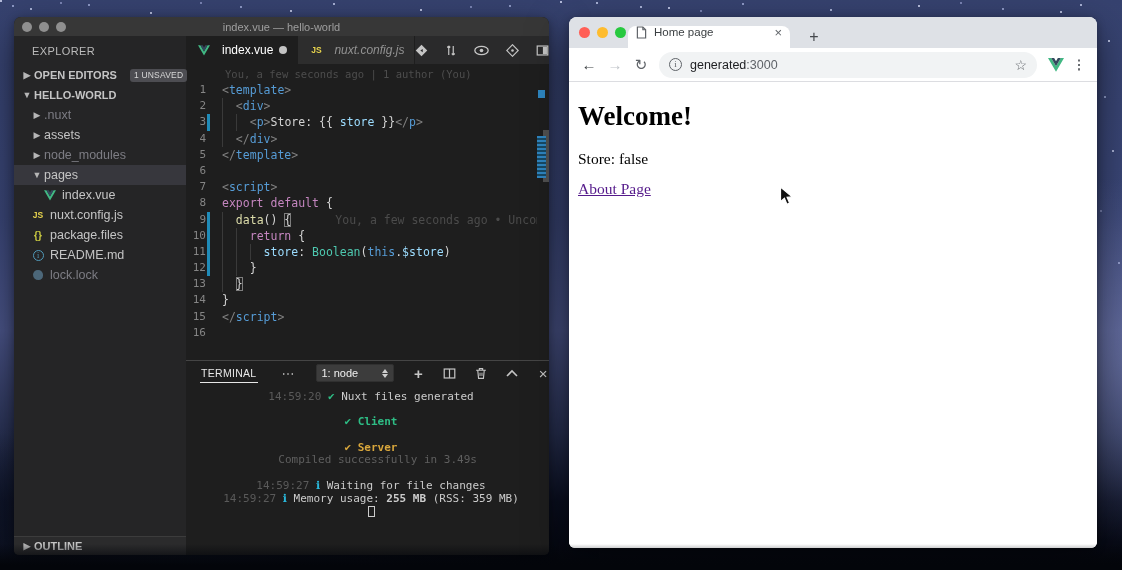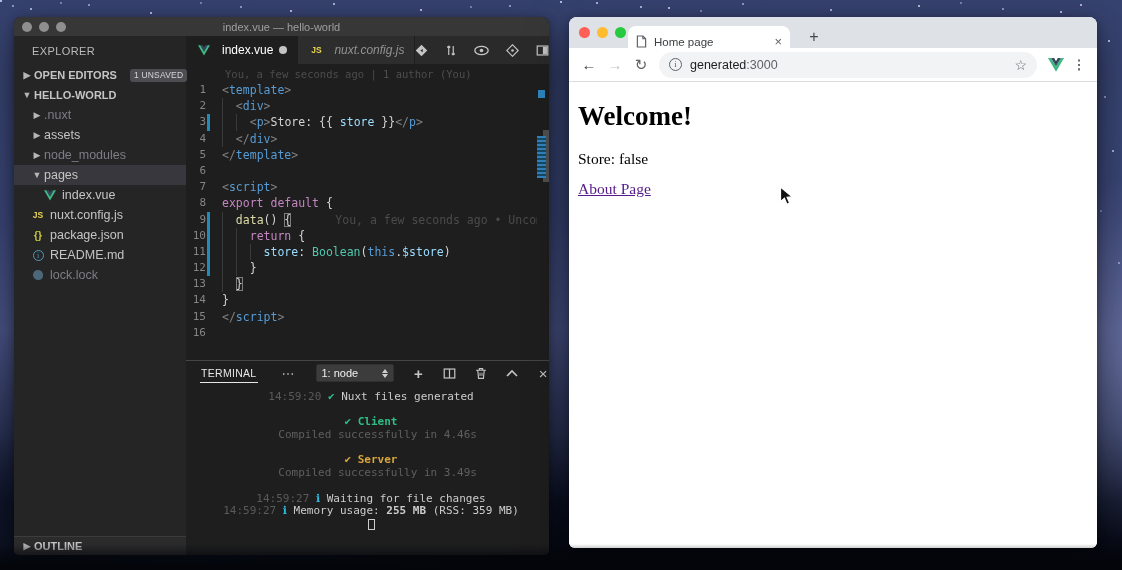--- a/index.html
+++ b/index.html
@@ -90,21 +90,21 @@
   .tline { height:12.7px; line-height:12.7px; white-space:pre;text-align:center; }
   .tcursor { display:inline-block; width:7px; height:11px; border:1px solid #cccccc; margin-top:1px; }
 
   
   .chrome { left:569px; top:17px; width:528px; height:531px; border-radius:8px 8px 6px 6px; overflow:hidden;
     background:#ffffff; display:flex; flex-direction:column; }
   .tabstrip { height:31px; background:#dee1e6; position:relative; flex:0 0 31px; }
   .tabstrip .traffic { position:absolute; left:10px; top:10px; }
   .tl.red{background:#ff5f57;} .tl.yel{background:#febc2e;} .tl.grn{background:#27c93f;}
   .btab { position:absolute; left:59px; top:9px; width:162px; height:22px; background:#ffffff; border-radius:8px 8px 0 0;
-    display:flex; align-items:flex-end; padding:0 8px; font-size:11.5px; color:#3c4043; }
+    display:flex; align-items:flex-start; padding:0 8px; font-size:11.5px; color:#3c4043; }
   .btab .favicon { margin-right:7px; display:inline-flex; }
   .btab .close { margin-left:auto; color:#5f6368; font-size:13px; line-height:1; }
   .newtab { position:absolute; left:233px; top:9px; width:24px; height:22px; display:flex; align-items:center; justify-content:center;
     color:#45484d; font-size:16px; }
   .toolbar { height:33px; background:#ffffff; display:flex; align-items:center; padding:0 8px; gap:2px; flex:0 0 33px; }
   .navbtn { width:24px; text-align:center; font-size:15px; }
   .omnibox { flex:1; height:26px; background:#f1f3f4; border-radius:13px; display:flex; align-items:center; padding:0 10px; margin:0 6px 0 4px; font-size:12.5px; }
   .omni-info { width:13px; height:13px; border:1.2px solid #5f6368; border-radius:50%; color:#5f6368; font-size:9px; line-height:11px; text-align:center; font-family:"Liberation Serif",serif; margin-right:8px; flex:0 0 13px;}
   .host { color:#202124; } .port { color:#5f6368; }
   .omni-star { margin-left:auto; color:#5f6368; font-size:14px; }
@@ -175,21 +175,21 @@
             <div class="trow" style="padding-left: 16px;">
               <span class="fic">
                 <span class="icon-js">JS</span>
               </span>
               <span class="lbl">nuxt.config.js</span>
             </div>
             <div class="trow" style="padding-left: 16px;">
               <span class="fic">
                 <span class="icon-braces">{}</span>
               </span>
-              <span class="lbl">package.json</span>
+              <span class="lbl">package.files</span>
             </div>
             <div class="trow" style="padding-left: 16px;">
               <span class="fic">
                 <span class="icon-info">i</span>
               </span>
               <span class="lbl">README.md</span>
             </div>
             <div class="trow dim" style="padding-left: 16px;">
               <span class="fic">
                 <span class="icon-yarn"></span>
@@ -313,21 +313,20 @@
                   <path d="M1 7l5-5 5 5" fill="none" stroke="#c5c5c5" stroke-width="1.6"></path>
                 </svg>
               </span>
             <span class="term-ico" style="font-size:15px;">×</span>
           </div>
           <div class="term-body">
             <div id="term-lines">
                 <div class="tline"><span style="color: rgb(90, 90, 90);">14:59:20 </span><span style="color: rgb(46, 189, 133);">✔</span><span style="color: rgb(204, 204, 204);"> Nuxt files generated</span></div>
                 <div class="tline"></div>
                 <div class="tline"><span style="color: rgb(46, 189, 133);">✔ </span><span style="color: rgb(46, 189, 133); font-weight: bold;">Client</span></div>
-                <div class="tline"><span style="color: rgb(95, 95, 95);">  Compiled successfully in 4.46s</span></div>
                 <div class="tline"></div>
                 <div class="tline"><span style="color: rgb(217, 167, 60);">✔ </span><span style="color: rgb(217, 167, 60); font-weight: bold;">Server</span></div>
                 <div class="tline"><span style="color: rgb(95, 95, 95);">  Compiled successfully in 3.49s</span></div>
                 <div class="tline"></div>
                 <div class="tline"><span style="color: rgb(90, 90, 90);">14:59:27 </span><span style="color: rgb(41, 184, 219);">ℹ</span><span style="color: rgb(204, 204, 204);"> Waiting for file changes</span></div>
                 <div class="tline"><span style="color: rgb(90, 90, 90);">14:59:27 </span><span style="color: rgb(41, 184, 219);">ℹ</span><span style="color: rgb(204, 204, 204);"> Memory usage: </span><span style="color: rgb(204, 204, 204); font-weight: bold;">255 MB</span><span style="color: rgb(204, 204, 204);"> (RSS: 359 MB)</span></div>
               </div>
             <div class="tline"><span class="tcursor"></span></div>
           </div>
         </div>

